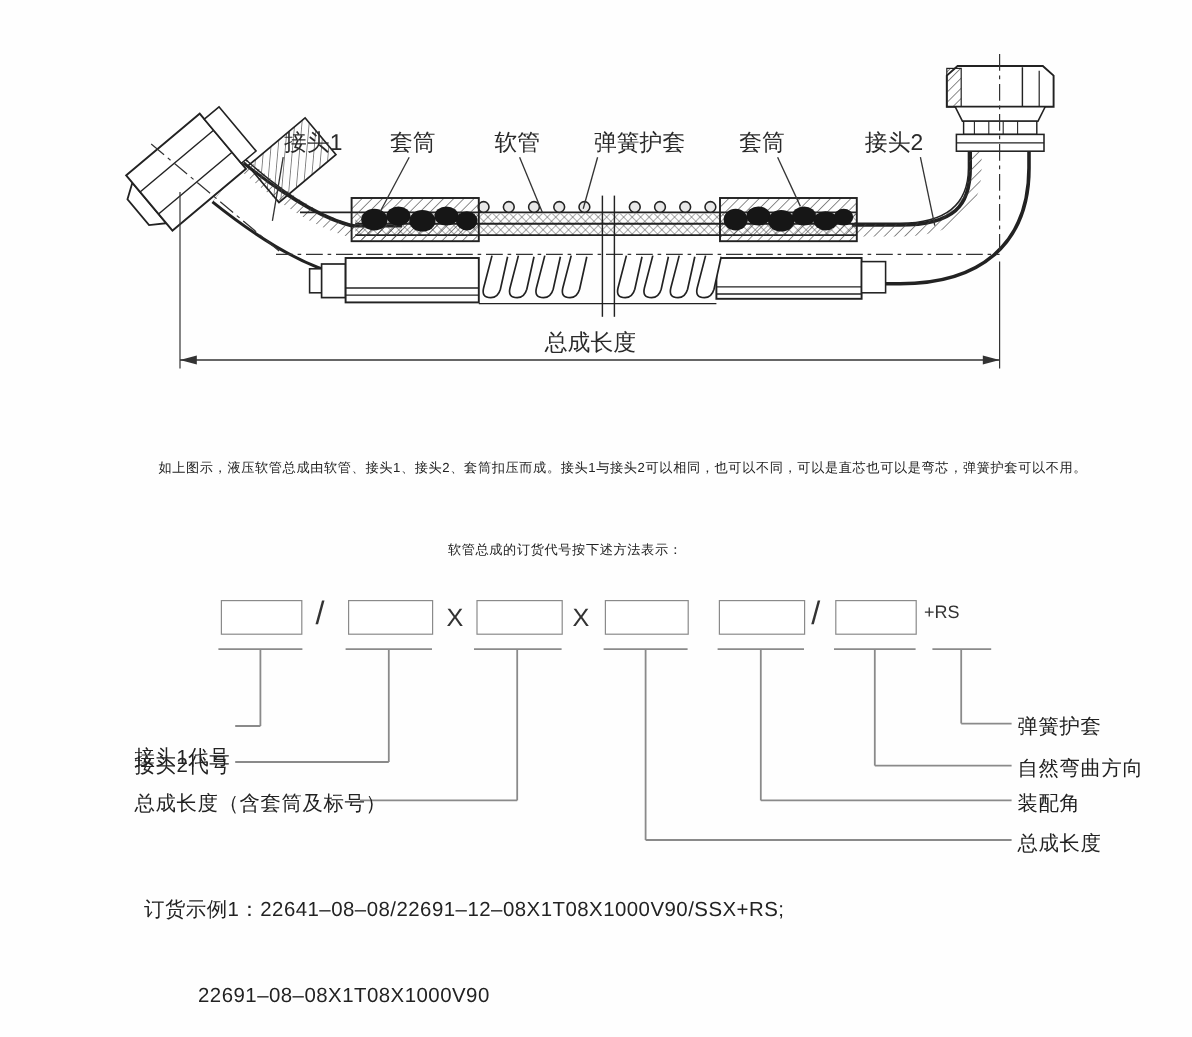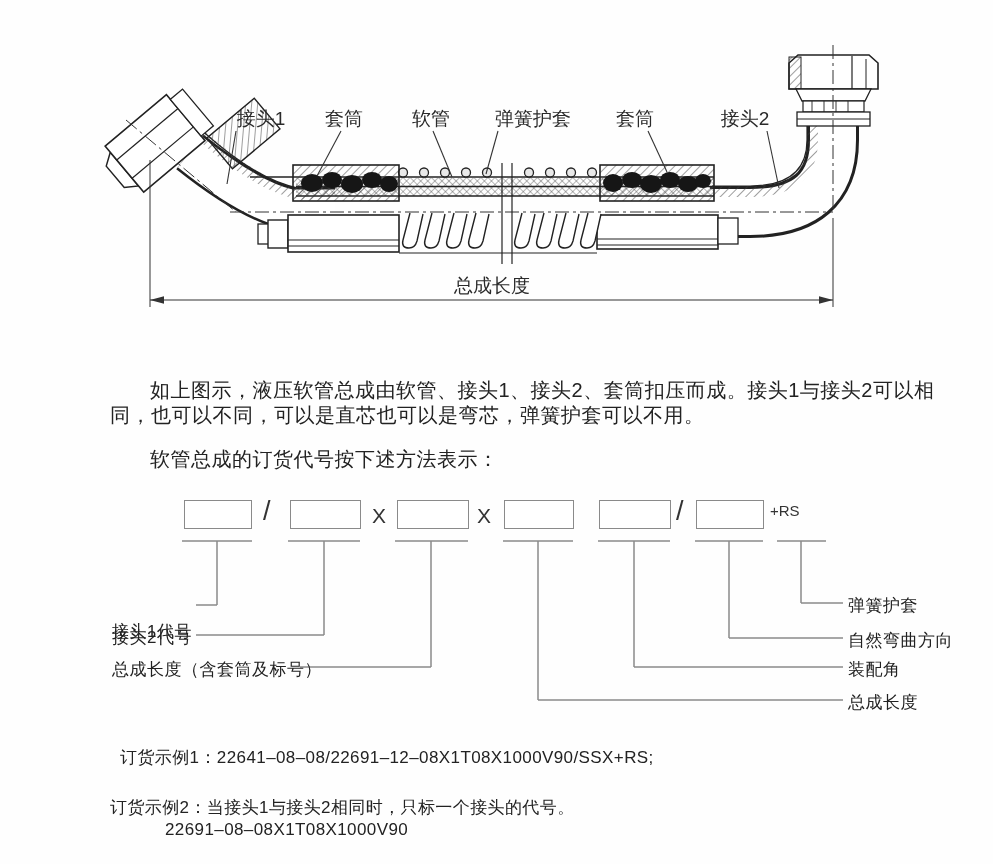--- a/index.html
+++ b/index.html
@@ -1,19 +1,19 @@
 <!DOCTYPE html>
 <html><head>
 <meta charset="utf-8">
 <style>
   html,body{margin:0;padding:0;background:#ffffff;}
   #page{position:relative;width:993px;height:864px;background:#fefefe;overflow:hidden;
         font-family:"Liberation Sans", sans-serif;color:#222;}
   .abs{position:absolute;}
-  .para{font-size:20px;line-height:25px;text-indent:2em;letter-spacing:0.5px;}
+  .para{font-size:11px;line-height:25px;text-indent:2em;letter-spacing:0.5px;}
   .cjk-label{font-size:17px;white-space:nowrap;letter-spacing:0.5px;}
   .code-box{position:absolute;width:66px;height:27px;border:1.6px solid #8a8a8a;background:#fff;}
   .sep{position:absolute;font-size:21px;color:#333;}
   .sep-slash{font-size:27px;font-weight:400;}
   .ex-line{position:absolute;font-size:17px;letter-spacing:0.4px;white-space:nowrap;}
   svg text{fill:#2a2a2a;}
 </style>
 </head>
 <body>
 
@@ -173,21 +173,21 @@
       <line x1="150" y1="160" x2="150" y2="307" stroke="#333" stroke-width="1"></line>
       <line x1="833" y1="218" x2="833" y2="307" stroke="#333" stroke-width="1"></line>
       <line x1="150" y1="300" x2="833" y2="300" stroke="#333" stroke-width="1.1"></line>
       <polygon points="150,300 164,296.3 164,303.7" fill="#333"></polygon>
       <polygon points="833,300 819,296.3 819,303.7" fill="#333"></polygon>
       <text x="492" y="292" text-anchor="middle" font-size="19">总成长度</text>
     </g>
   </svg>
 
   <div class="abs para" style="left:110px;top:378px;width:833px;">如上图示，液压软管总成由软管、接头1、接头2、套筒扣压而成。接头1与接头2可以相同，也可以不同，可以是直芯也可以是弯芯，弹簧护套可以不用。</div>
-  <div class="abs para" style="left:110px;top:447px;width:700px;">软管总成的订货代号按下述方法表示：</div>
+  <div class="abs para" style="left:110px;top:447px;width:700px;text-align:center;">软管总成的订货代号按下述方法表示：</div>
 
   <div class="code-box" style="left:184px;top:500px;"></div>
   <div class="code-box" style="left:290px;top:500px;width:69px;"></div>
   <div class="code-box" style="left:397px;top:500px;width:70px;"></div>
   <div class="code-box" style="left:504px;top:500px;width:68px;"></div>
   <div class="code-box" style="left:599px;top:500px;width:70px;"></div>
   <div class="code-box" style="left:696px;top:500px;"></div>
 
   <span class="sep sep-slash" style="left:263px;top:496px;">/</span>
   <span class="sep" style="left:372px;top:504px;">X</span>
@@ -228,18 +228,15 @@
   <div class="abs cjk-label" style="left:112px;top:626px;">接头2代号</div>
   <div class="abs cjk-label" style="left:112px;top:658px;">总成长度（含套筒及标号）</div>
   <div class="abs cjk-label" style="left:848px;top:594px;">弹簧护套</div>
   <div class="abs cjk-label" style="left:848px;top:629px;">自然弯曲方向</div>
   <div class="abs cjk-label" style="left:848px;top:658px;">装配角</div>
   <div class="abs cjk-label" style="left:848px;top:691px;">总成长度</div>
 
   <div class="ex-line" style="left:120px;top:746px;">
     <span>订货示例1：</span><span>22641–08–08/22691–12–08X1T08X1000V90/SSX+RS;</span>
   </div>
-  <div class="ex-line" style="left:110px;top:796px;">
-    <span>订货示例2：</span><span>当接头1与接头2相同时，只标一个接头的代号。</span>
-  </div>
   <div class="ex-line" style="left:165px;top:820px;">22691–08–08X1T08X1000V90</div>
 
 </div>
 
 </body></html>

